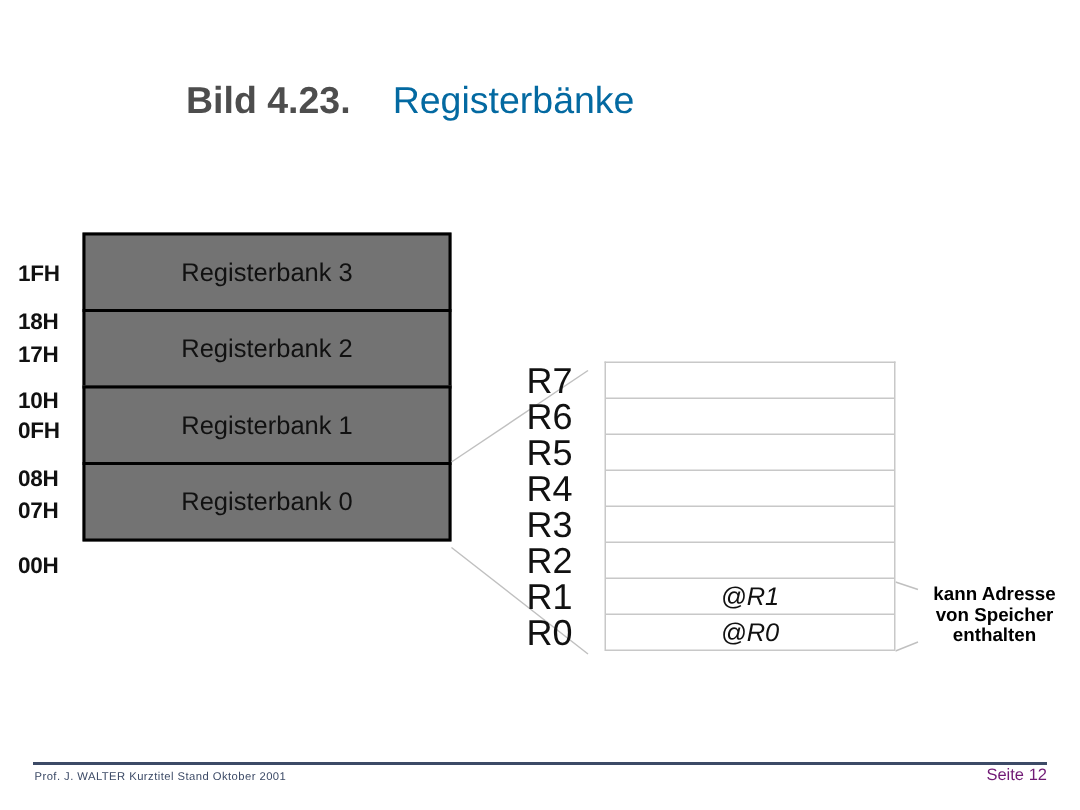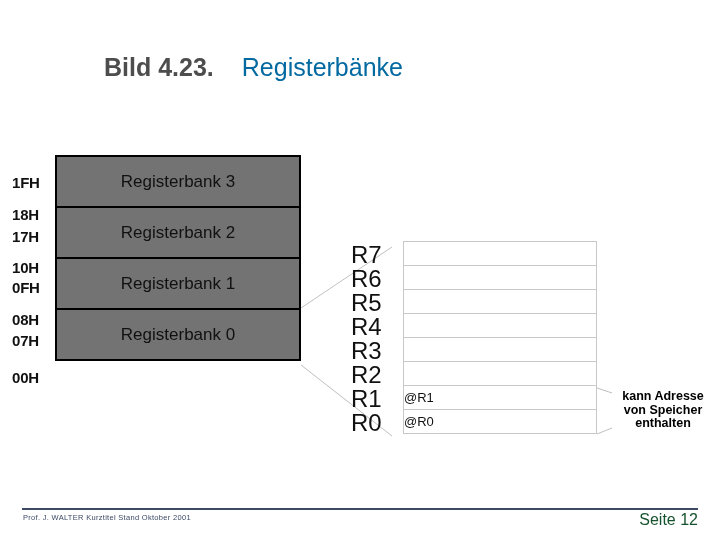--- a/index.html
+++ b/index.html
@@ -37,20 +37,21 @@
     display: flex;
     align-items: center;
     white-space: nowrap;
     font-size: 25px;
     color: #595959;
   }
   .title .t-bold {
     font-weight: bold;
     color: #4d4d4d;
     margin-right: 8px;
+    margin-left: 20px;
   }
   .title .t-reg {
     font-weight: normal;
     color: #0369a1;
     margin-left: 20px;
   }
 
   
   .addr {
     position: absolute;
@@ -114,22 +115,24 @@
     left: 403px; top: 241px;
     width: 194px;
     border: 1px solid #c8c8c8;
     border-bottom: none;
     background: #ffffff;
   }
   .rrow {
     height: 24px;
     line-height: 23px;
     border-bottom: 1px solid #c8c8c8;
-    font-size: 13px;
-    color: #111111;
+    text-align: center;
+    font-size: 17px;
+    color: #111111;
+    font-style: italic;
   }
 
   
   .callout {
     position: absolute;
     left: 611px; top: 390px;
     width: 104px;
     text-align: center;
     font-size: 12.5px;
     font-weight: bold;
@@ -148,22 +151,22 @@
     position: absolute;
     left: 23px; top: 513px;
     font-size: 7.5px;
     color: #3C4A66;
     letter-spacing: 0.3px;
     white-space: nowrap;
   }
   .footer-right {
     position: absolute;
     right: 22px; top: 511px;
-    font-size: 16px;
-    color: #14532d;
+    font-size: 11px;
+    color: #701a75;
     white-space: nowrap;
   }
 </style>
 </head>
 <body>
 
 <div class="slide">
 
   <div class="title">
     <span class="t-bold">Bild 4.23.</span>

